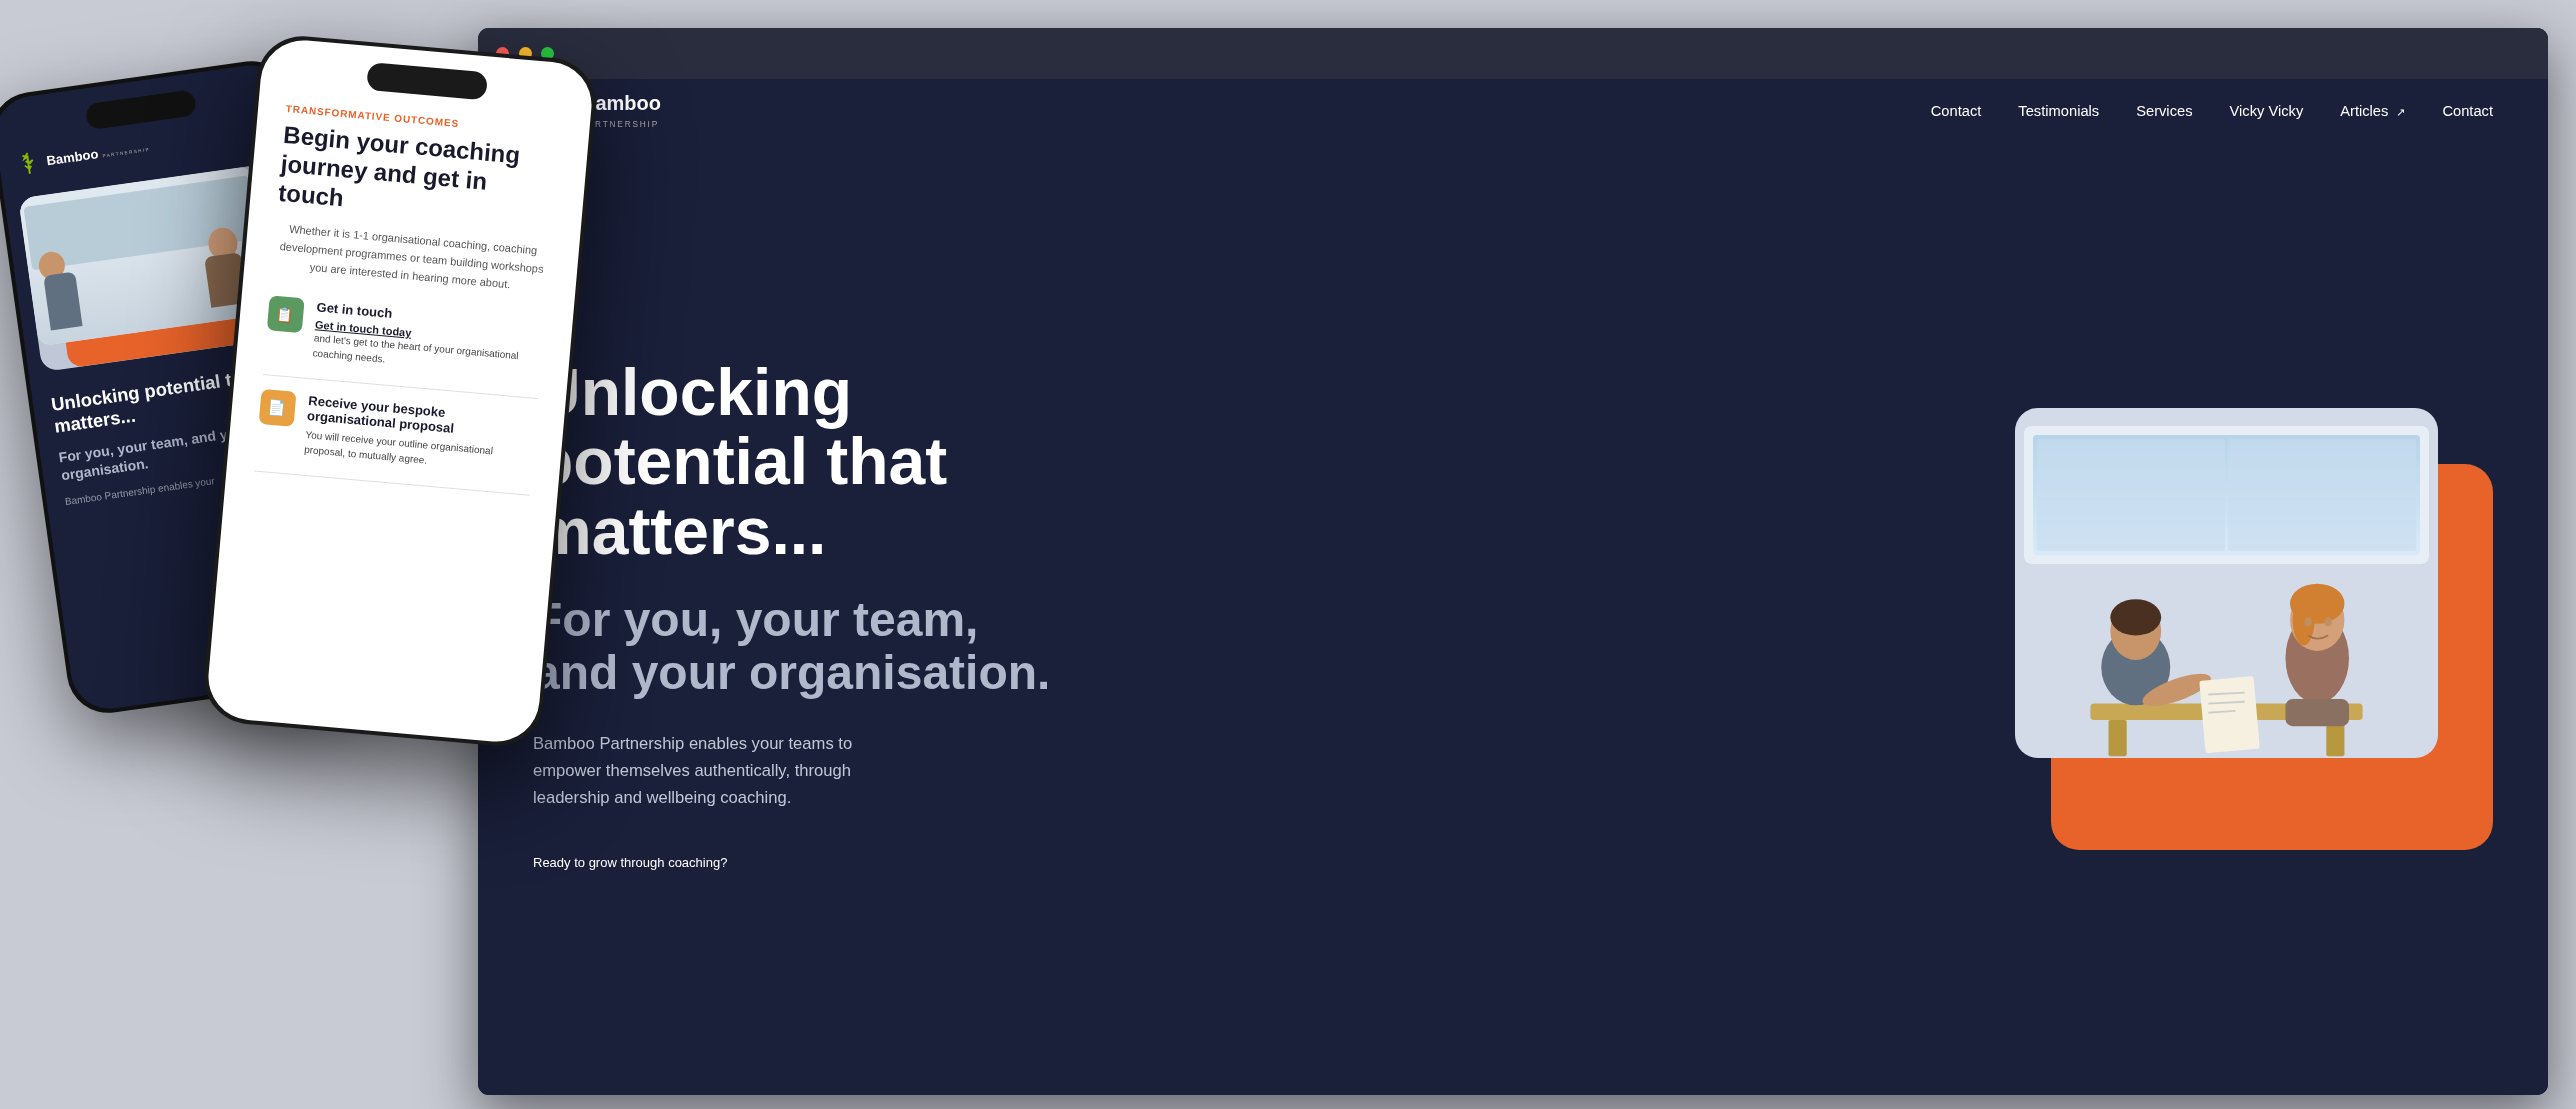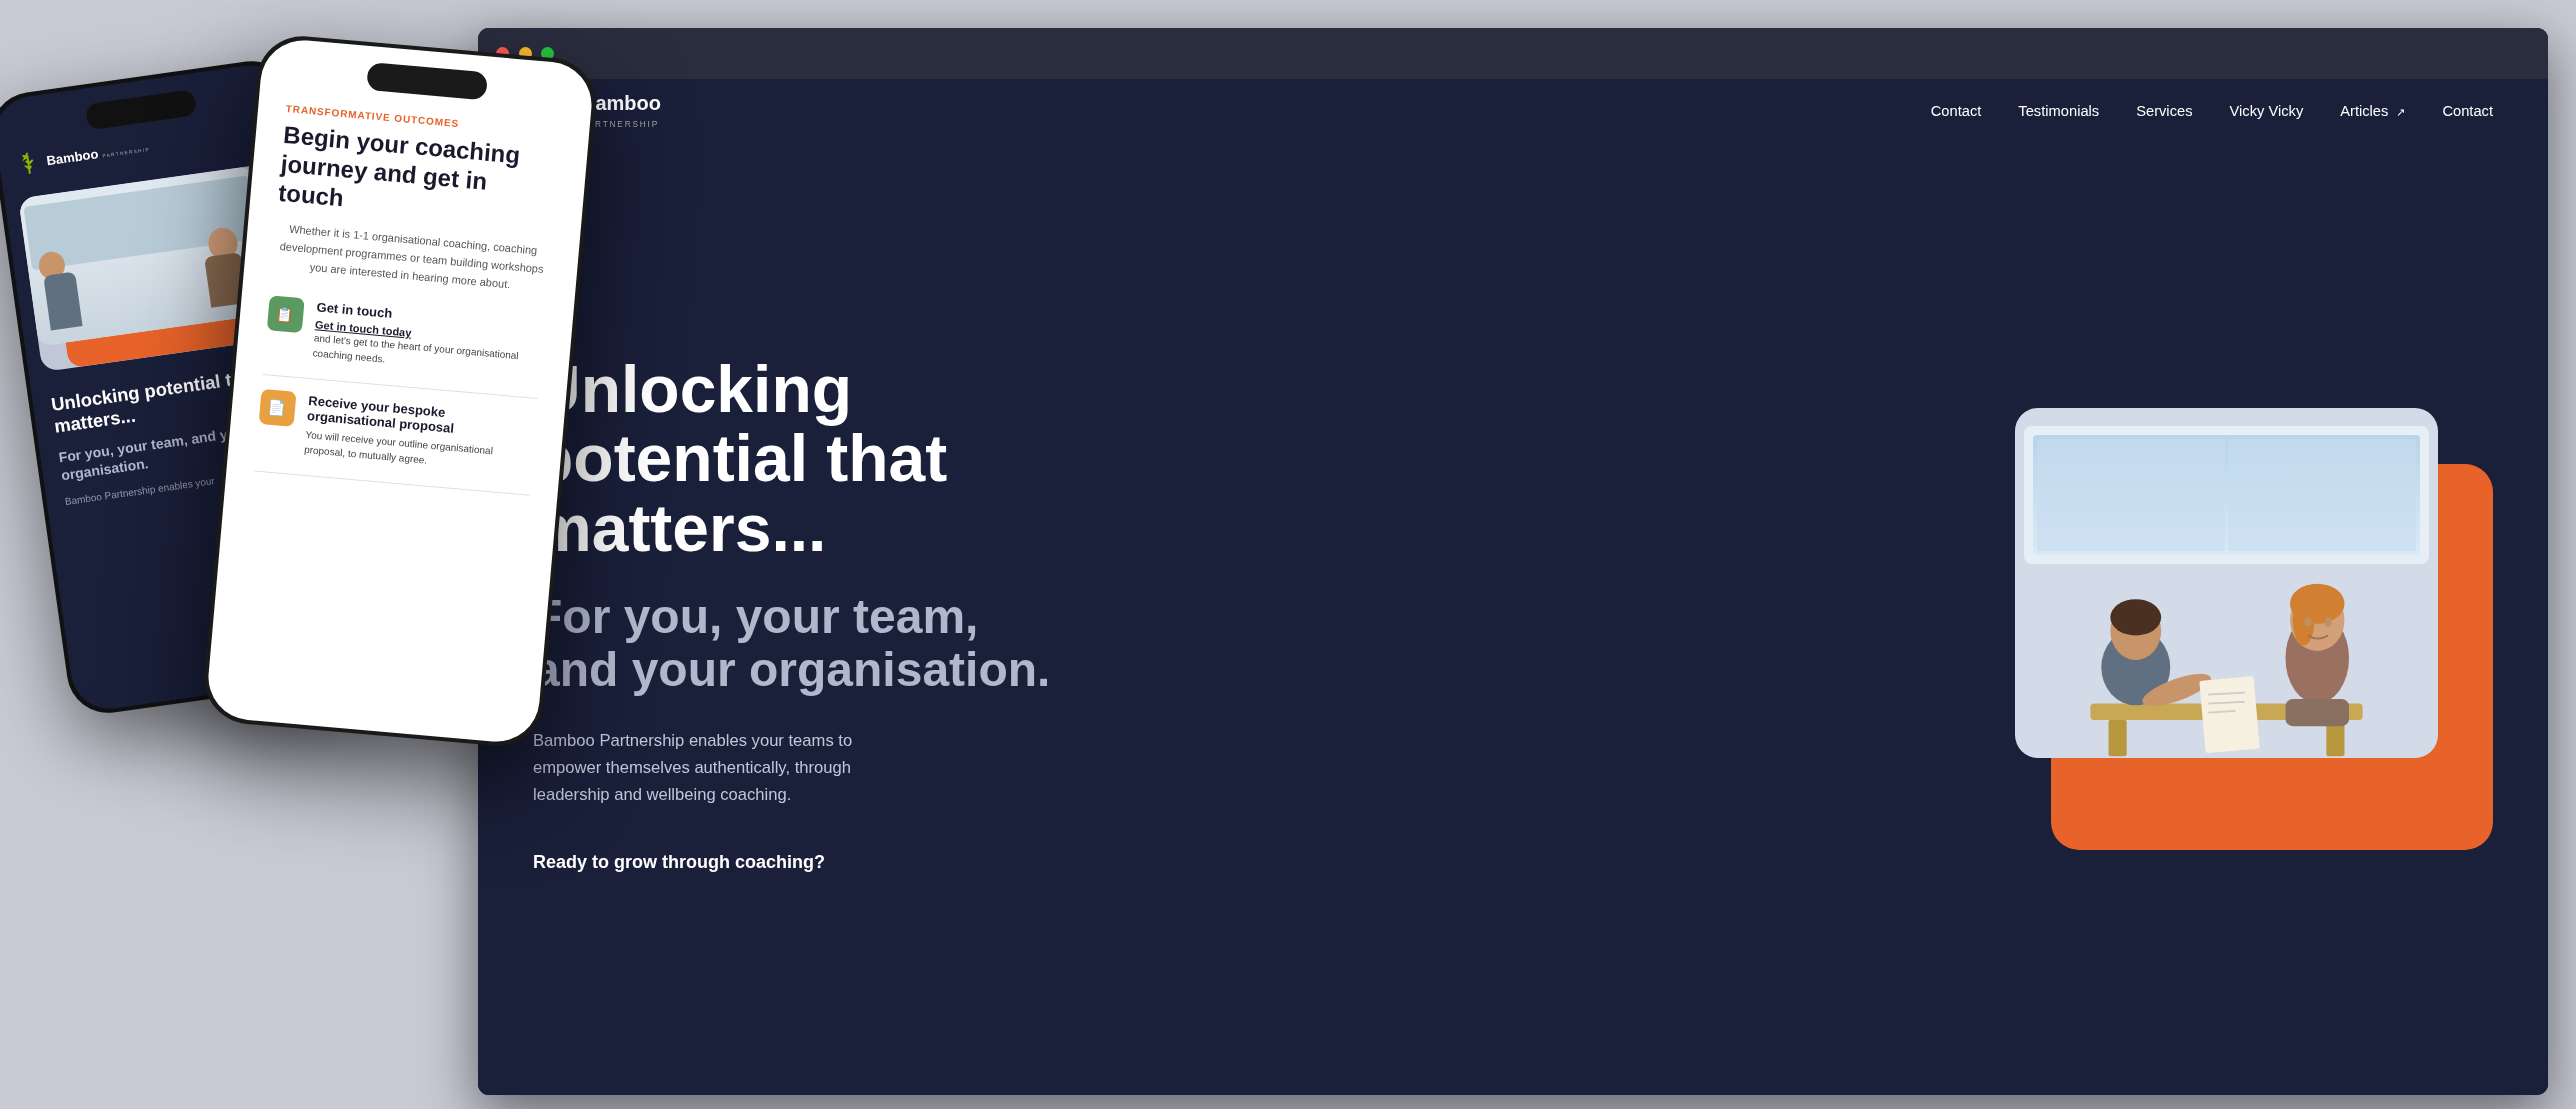--- a/index.html
+++ b/index.html
@@ -131,22 +131,22 @@
 
     .hero-desc {
       font-size: 16.6px;
       color: #c0c8d8;
       line-height: 1.6;
       margin-bottom: 44px;
       max-width: 386px;
     }
 
     .hero-cta-label {
-      font-size: 18px;
-      font-weight: 700;
+      font-size: 13px;
+      font-weight: 400;
       color: white;
       margin-bottom: 29px;
     }
 
     .cta-button {
       background: #a8c200;
       color: #1a1f3a;
       font-size: 18.4px;
       font-weight: 800;
       padding: 18.4px 46px;

